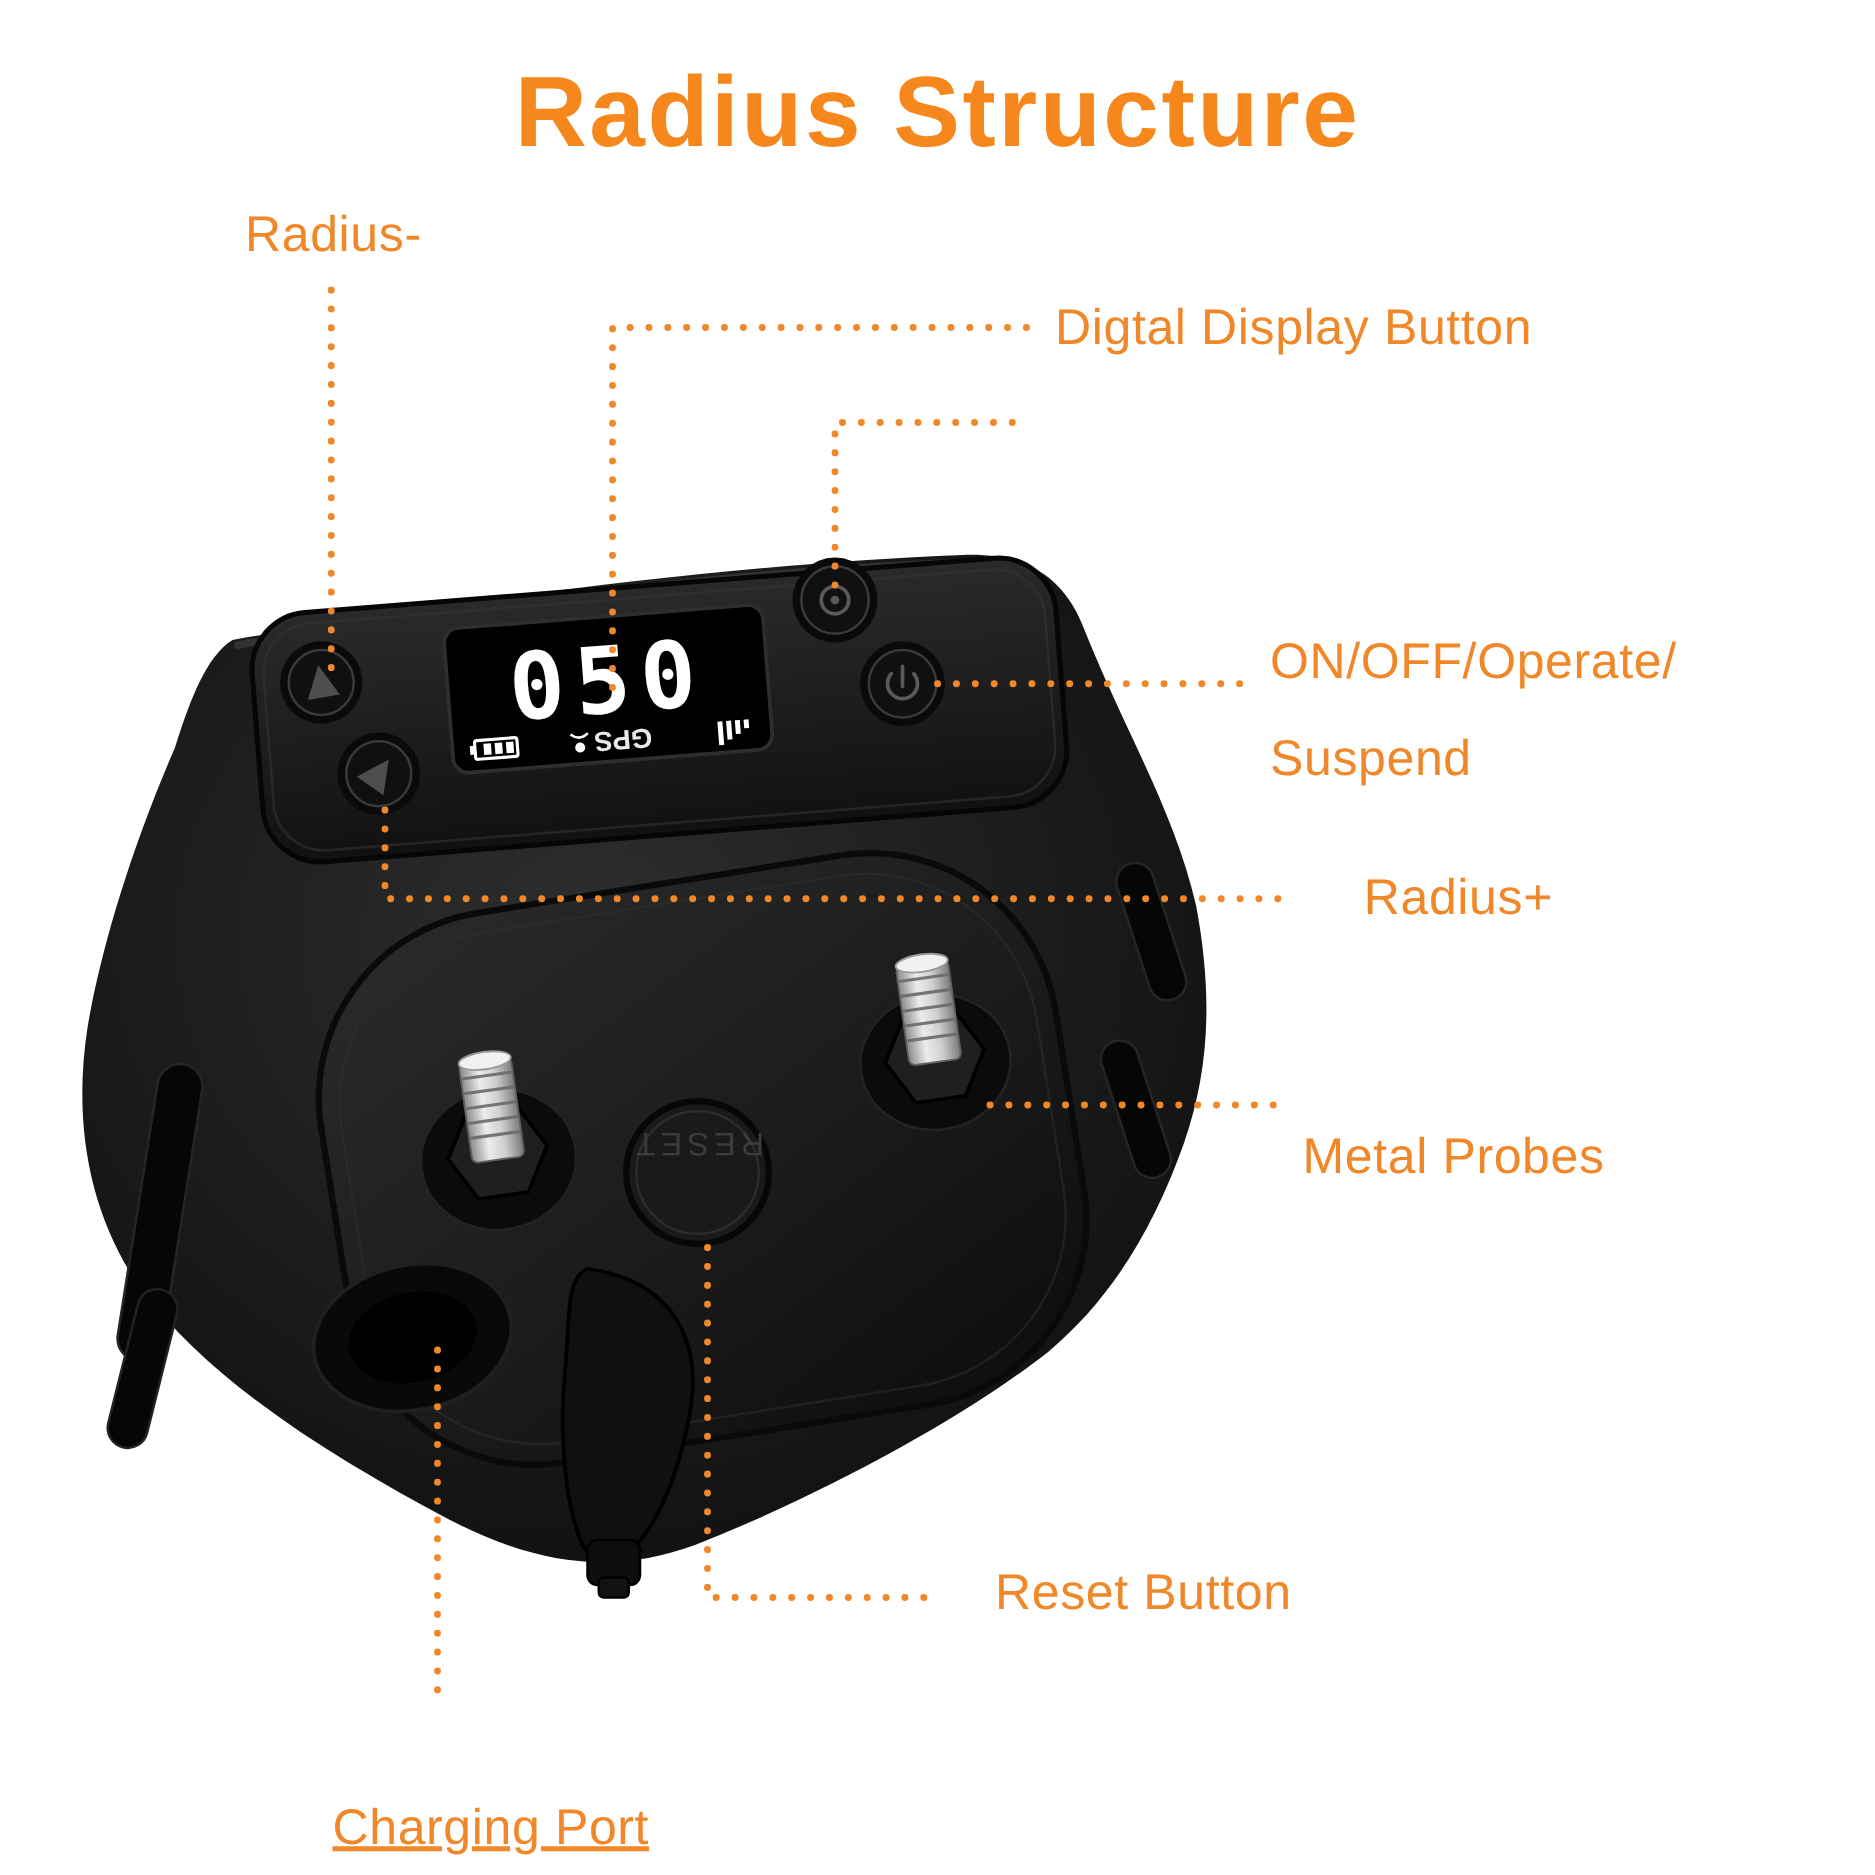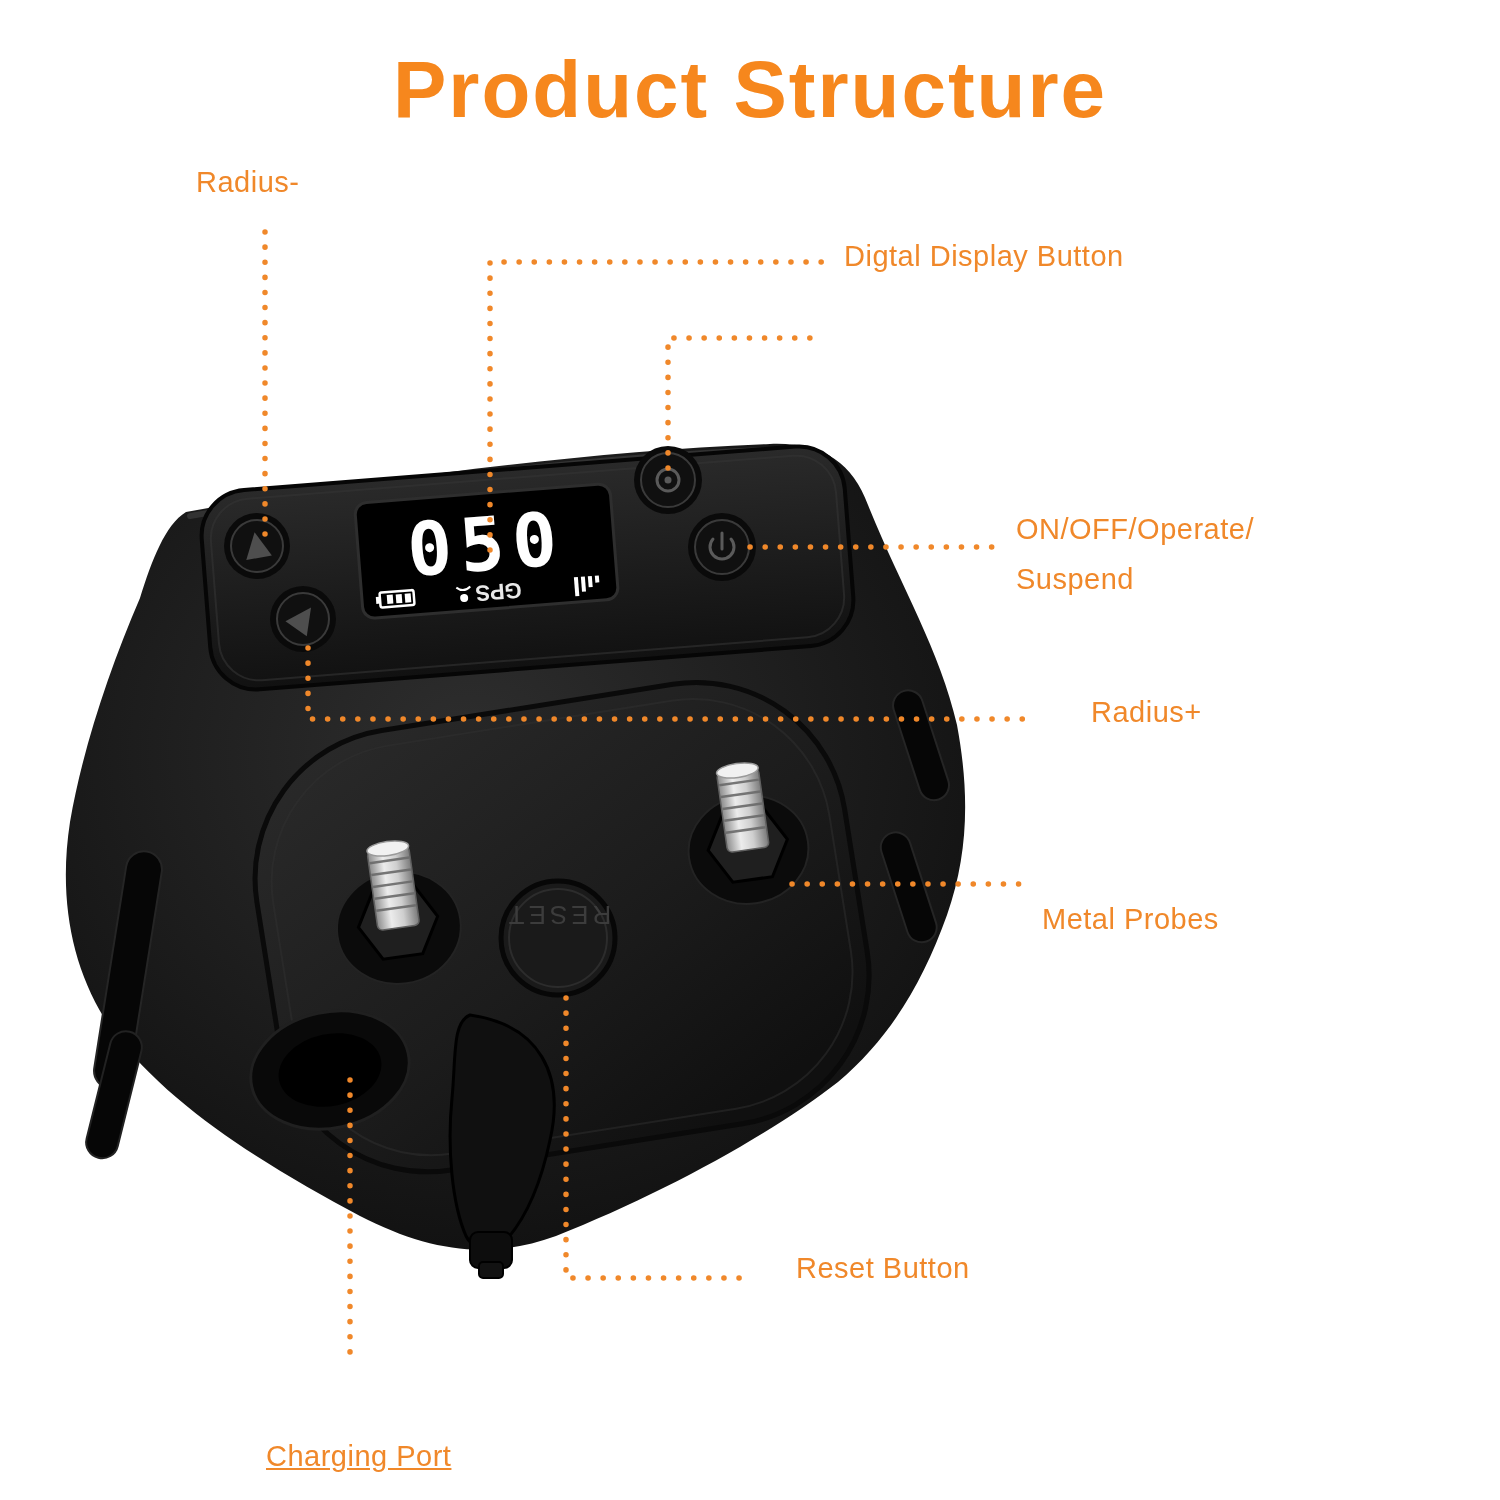--- a/index.html
+++ b/index.html
@@ -13,26 +13,26 @@
   .stage { position:absolute; inset:0; width:1500px; height:1500px; }
   .title {
     position:absolute; top:44px; left:0; width:100%;
     text-align:center;
     font-size:80px; font-weight:800; letter-spacing:2px;
     color:#F6871D;
   }
   .callout {
     position:absolute;
     color:#F0882A;
-    font-size:29px;
+    font-size:40px;
     font-weight:400;
     letter-spacing:0.5px;
     white-space:nowrap;
   }
-  .callout .line2 { display:block; }
+  .callout .line2 { display:block;margin-top:28px; }
   svg.device { position:absolute; left:0; top:0; }
   .leader {
     fill:none;
     stroke:#F0882A;
     stroke-width:5.5;
     stroke-linecap:round;
     stroke-dasharray:0.1 15;
   }
 </style>
 </head>
@@ -209,21 +209,21 @@
     <path class="leader" d="M 265 232 L 265 542"></path>
     <path class="leader" d="M 490 550 L 490 262 L 824 262"></path>
     <path class="leader" d="M 668 468 L 668 338 L 820 338"></path>
     <path class="leader" d="M 750 547 L 1002 547"></path>
     <path class="leader" d="M 308 648 L 308 719 L 1028 719"></path>
     <path class="leader" d="M 792 884 L 1024 884"></path>
     <path class="leader" d="M 566 998 L 566 1278 L 744 1278"></path>
     <path class="leader" d="M 350 1080 L 350 1352"></path>
   </svg>
 
-  <div class="title">Product Structure</div>
+  <div class="title">Radius Structure</div>
 
   <div class="callout" style="left:196px; top:166px;">Radius-</div>
 
   <div class="callout" style="left:844px; top:240px;">Digtal Display Button</div>
 
 
   <div class="callout" style="left:1016px; top:504px; line-height:50px;">
     <span>ON/OFF/Operate/</span>
     <span class="line2">Suspend</span>
   </div>

